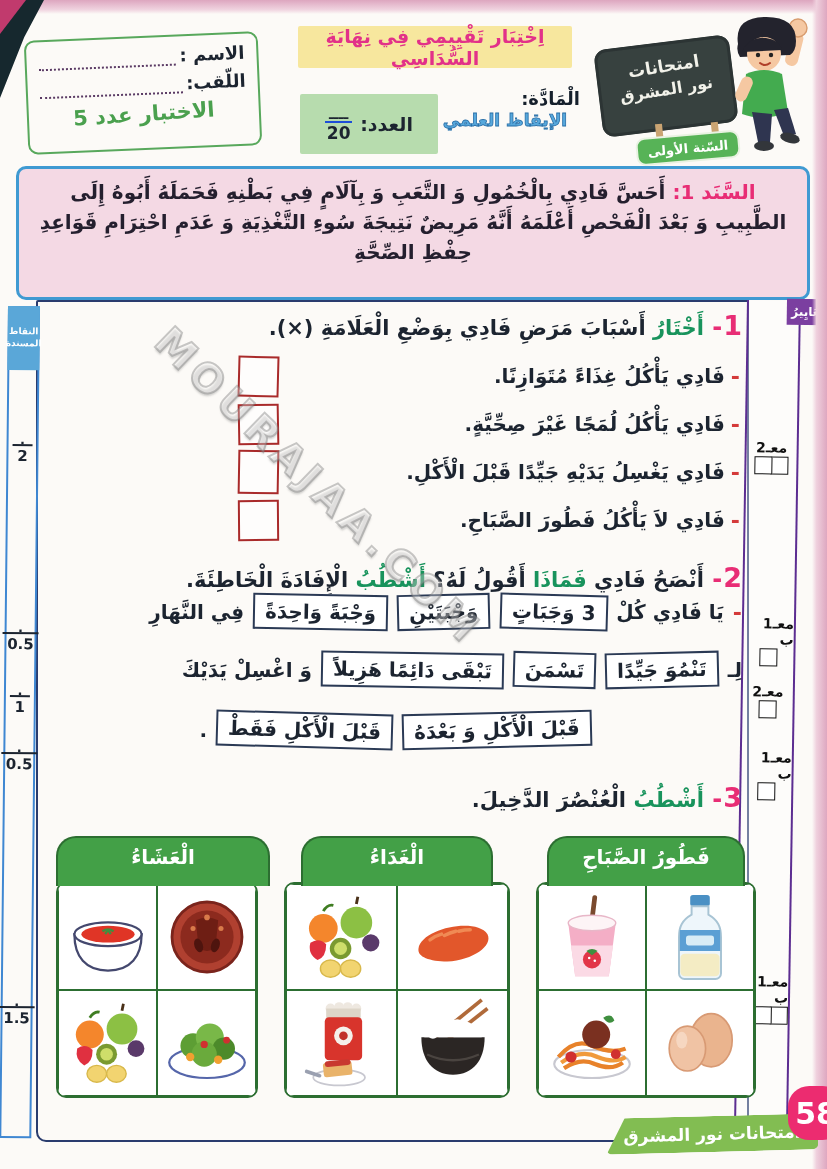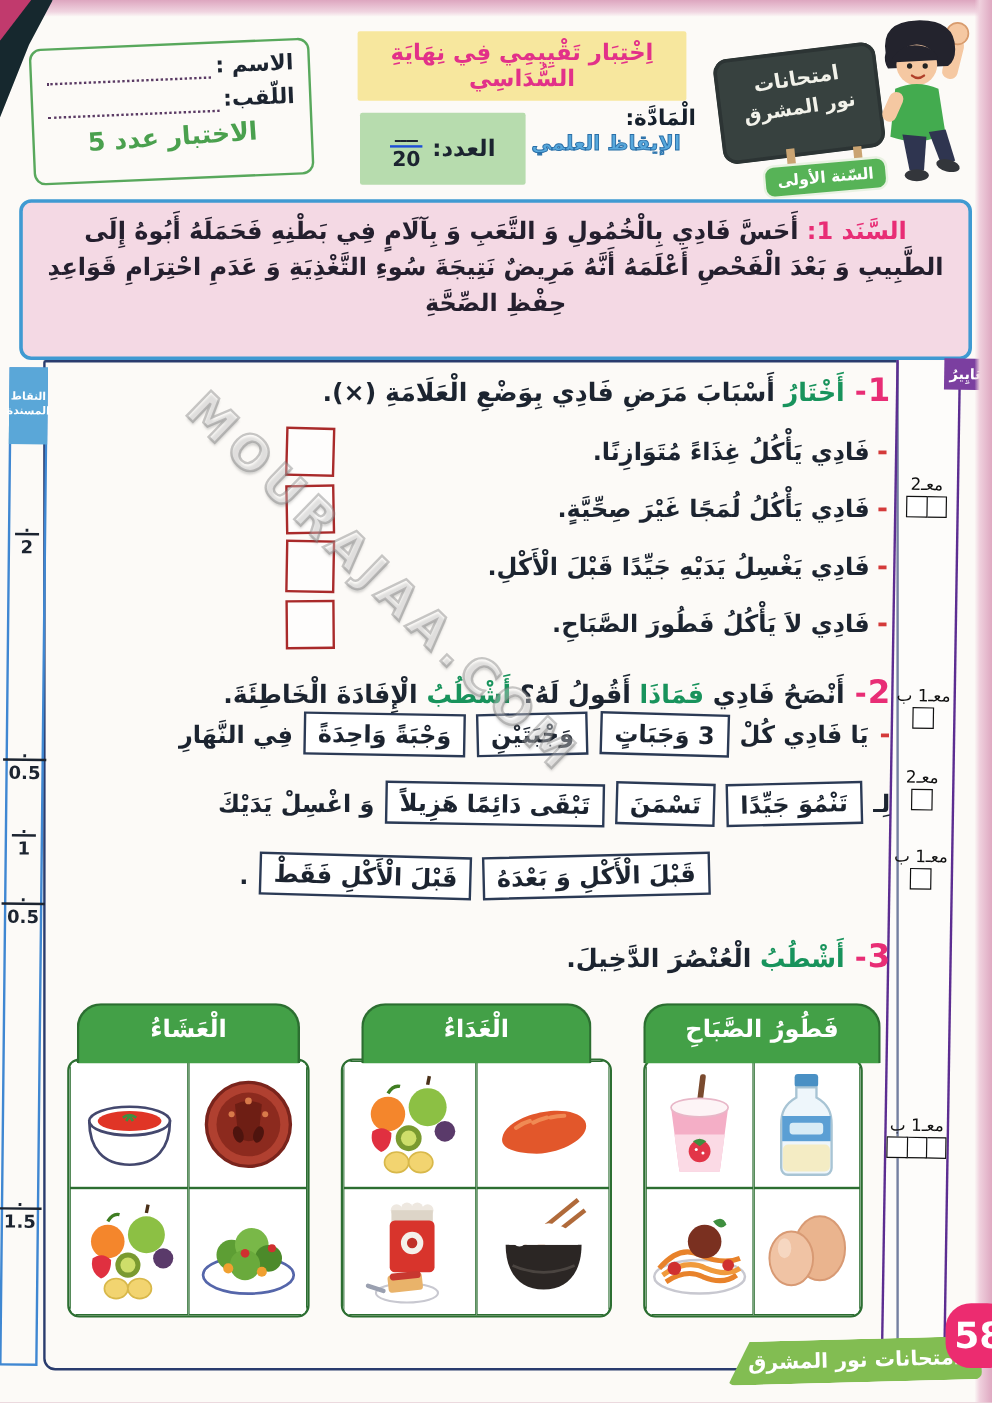--- a/index.html
+++ b/index.html
@@ -22,21 +22,21 @@
     font-size:40px;font-weight:800;letter-spacing:6px;color:rgba(255,255,255,0.28);
     -webkit-text-stroke:2px rgba(125,125,125,0.42);text-shadow:2px 2px 2px rgba(90,90,90,0.25);
     z-index:5;pointer-events:none;white-space:nowrap;}
   
   .name-box{position:absolute;left:26px;top:36px;width:234px;height:114px;
     border:2.4px solid #58a85c;border-radius:10px;transform:rotate(-2.4deg);
     padding:8px 12px 4px;box-sizing:border-box;direction:rtl;z-index:3;}
   .name-row{display:flex;align-items:flex-end;gap:4px;font-weight:bold;font-size:18px;margin-bottom:7px;}
   .dotline{flex:1;border-bottom:2px dotted #5a3a64;height:16px;}
   .exam-no{color:#4aa04e;font-size:21px;font-weight:bold;text-align:center;transform:rotate(-1.5deg);margin-top:2px;}
-  .title-box{position:absolute;left:298px;top:26px;width:274px;height:58px;background:#f7e79e;
+  .title-box{position:absolute;left:298px;top:26px;width:274px;height:42px;background:#f7e79e;
     display:flex;align-items:center;justify-content:center;text-align:center;
     color:#e23189;font-weight:bold;font-size:19px;direction:rtl;z-index:3;border-radius:2px;}
   .subject-label{position:absolute;left:440px;top:88px;width:140px;text-align:right;direction:rtl;
     font-weight:bold;font-size:18px;color:#16202c;z-index:3;}
   .subject-value{position:absolute;left:418px;top:110px;width:174px;text-align:center;direction:rtl;
     font-weight:bold;font-size:17px;color:#57a8dc;-webkit-text-stroke:0.8px #2a6fa8;z-index:3;}
   .score-box{position:absolute;left:300px;top:94px;width:138px;height:60px;background:#b7dcae;
     display:flex;align-items:center;justify-content:center;gap:8px;direction:rtl;z-index:3;border-radius:2px;}
   .score-label{font-weight:bold;font-size:19px;}
   .score-frac{display:inline-flex;flex-direction:column;align-items:center;line-height:1;}
@@ -69,21 +69,21 @@
     align-items:center;justify-content:center;text-align:center;direction:rtl;line-height:1.3;}
   .pt{position:absolute;left:0;width:100%;display:flex;flex-direction:column;align-items:center;}
   .pt-dot{font-weight:bold;font-size:13px;line-height:8px;}
   .pt-val{border-top:2px solid #1c2430;font-weight:bold;font-size:15px;padding:1px 5px 0;}
   .criteria-strip{position:absolute;left:747px;top:300px;width:54px;height:838px;
     border-left:2px solid #5c2d91;border-right:2px solid #5c2d91;box-sizing:border-box;
     transform:rotate(0.9deg);transform-origin:top left;z-index:3;background:rgba(255,255,255,0.35);}
   .criteria-head{position:absolute;left:-2px;top:-2px;width:54px;height:26px;background:#7b3fa0;
     color:#fff;font-size:12px;font-weight:bold;display:flex;align-items:center;justify-content:center;direction:rtl;margin-left:40px;}
   .crit-entry{position:absolute;left:0;width:100%;display:flex;flex-direction:column;align-items:center;direction:rtl;}
-  .crit-label{font-weight:normal;font-size:14px;color:#111;}
+  .crit-label{font-weight:bold;font-size:14px;color:#111;margin-top:43px;}
   .crit-boxes{display:flex;margin-top:1px;}
   .crit-boxes i{display:block;width:16px;height:16px;border:1.7px solid #111;background:#fff;}
   .crit-boxes i + i{margin-right:-1.7px;}
   
   .q-header{position:absolute;left:50px;width:692px;direction:rtl;text-align:right;
     font-weight:bold;font-size:21px;z-index:4;}
   .q-num{color:#e82d75;font-size:27px;font-weight:800;}
   .q-dash{color:#e82d75;font-size:24px;font-weight:800;margin:0 1px;}
   .kw{color:#18935c;}
   .q1-opts{position:absolute;left:238px;top:352px;width:502px;z-index:4;}
@@ -315,21 +315,21 @@
     <span class="wbox r1">قَبْلَ الْأَكْلِ فَقَطْ</span>
     <span>.</span>
   </div>
 
   <div class="q-header" style="top:782px">
     <span class="q-num">3</span><span class="q-dash">-</span>
     <span class="kw">أَشْطُبُ</span>
     <span>الْعُنْصُرَ الدَّخِيلَ.</span>
   </div>
 
-  <div class="food-group" style="left:536px;top:836px;width:183px">
+  <div class="food-group" style="left:536px;top:836px;width:220px">
     <div class="food-tab" style="width:198px">فَطُورُ الصَّبَاحِ</div>
     <div class="food-grid">
       <div class="food-cell">
         <svg width="84" height="92" viewBox="0 0 60 64" aria-label="yogurt-cup">
           <rect x="29" y="2" width="3.4" height="24" rx="1.5" fill="#7a4a2e" transform="rotate(7 30 14)"></rect>
           <path d="M13 22 L47 22 L42 60 L18 60 Z" fill="#f4aec6"></path>
           <path d="M15 38 L45 38 L42 60 L18 60 Z" fill="#fbdae5"></path>
           <ellipse cx="30" cy="22" rx="17" ry="5.5" fill="#fdf4f6" stroke="#e8b7c8" stroke-width="1"></ellipse>
           <circle cx="30" cy="48" r="6.5" fill="#e23548"></circle>
           <circle cx="28" cy="47" r="0.9" fill="#fff"></circle>
@@ -417,21 +417,21 @@
             <circle cx="24" cy="21" r="4.5" fill="#fff"></circle>
           <circle cx="33" cy="20" r="4.5" fill="#fff"></circle>
             <circle cx="42" cy="23" r="4" fill="#fff"></circle>
           <path d="M12 40 q18 8 36 0" stroke="#4a4440" stroke-width="1.6" fill="none"></path>
         </svg>
       </div>
     </div>
   </div>
 
   <div class="food-group" style="left:56px;top:836px;width:202px">
-    <div class="food-tab" style="width:186px">الْعَشَاءُ</div>
+    <div class="food-tab" style="width:214px">الْعَشَاءُ</div>
     <div class="food-grid">
       <div class="food-cell">
         <svg width="84" height="92" viewBox="0 0 60 64" aria-label="soup-bowl">
           <path d="M6 30 C6 46 14 56 30 56 C46 56 54 46 54 30 Z" fill="#fff" stroke="#44486e" stroke-width="1.6"></path>
           <ellipse cx="30" cy="30" rx="24" ry="8.5" fill="#fff" stroke="#44486e" stroke-width="1.6"></ellipse>
           <ellipse cx="30" cy="30" rx="19" ry="6" fill="#e03526"></ellipse>
           <path d="M26 28 q4 -3 8 0 M28 30 l2 -3 l2 3" stroke="#3f8f3f" stroke-width="1.6" fill="none"></path>
         </svg>
       </div>
       <div class="food-cell">

